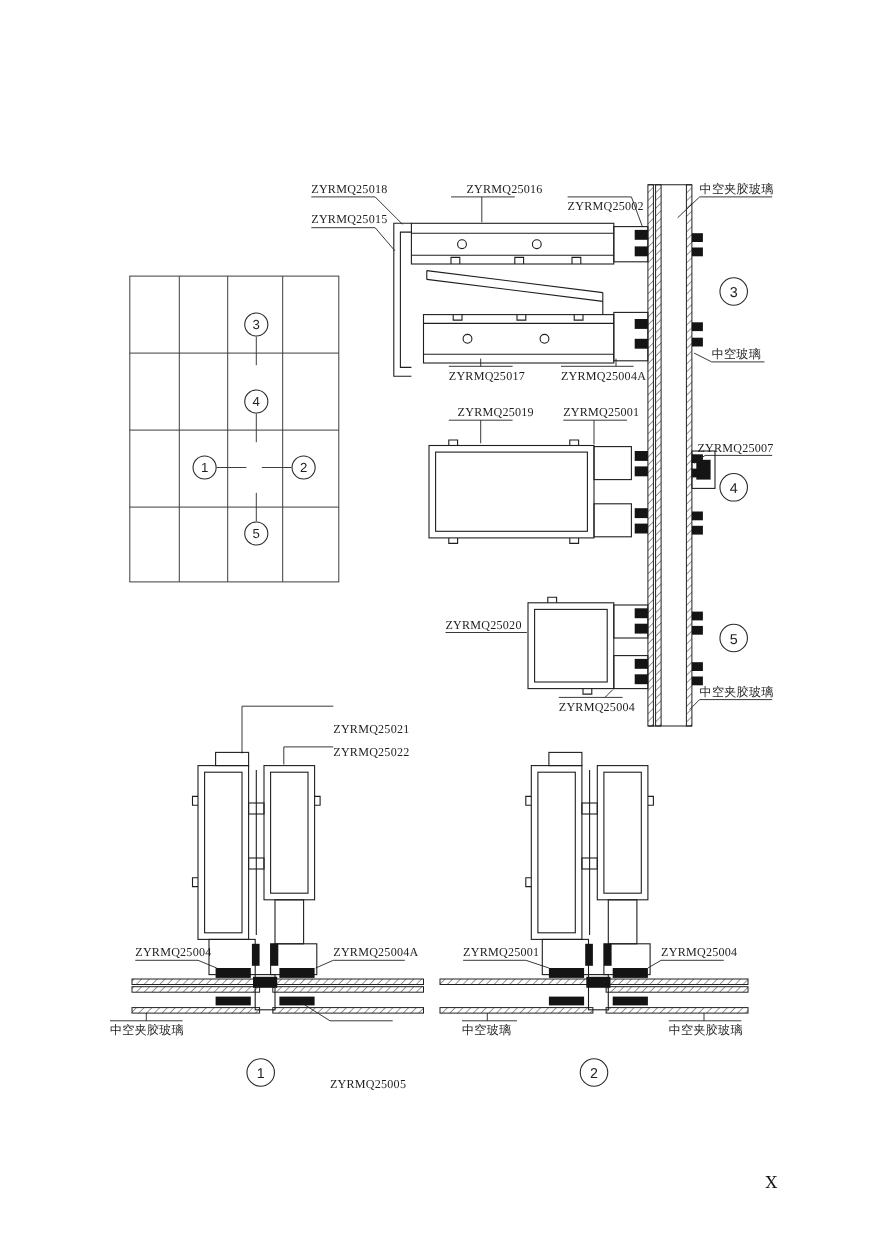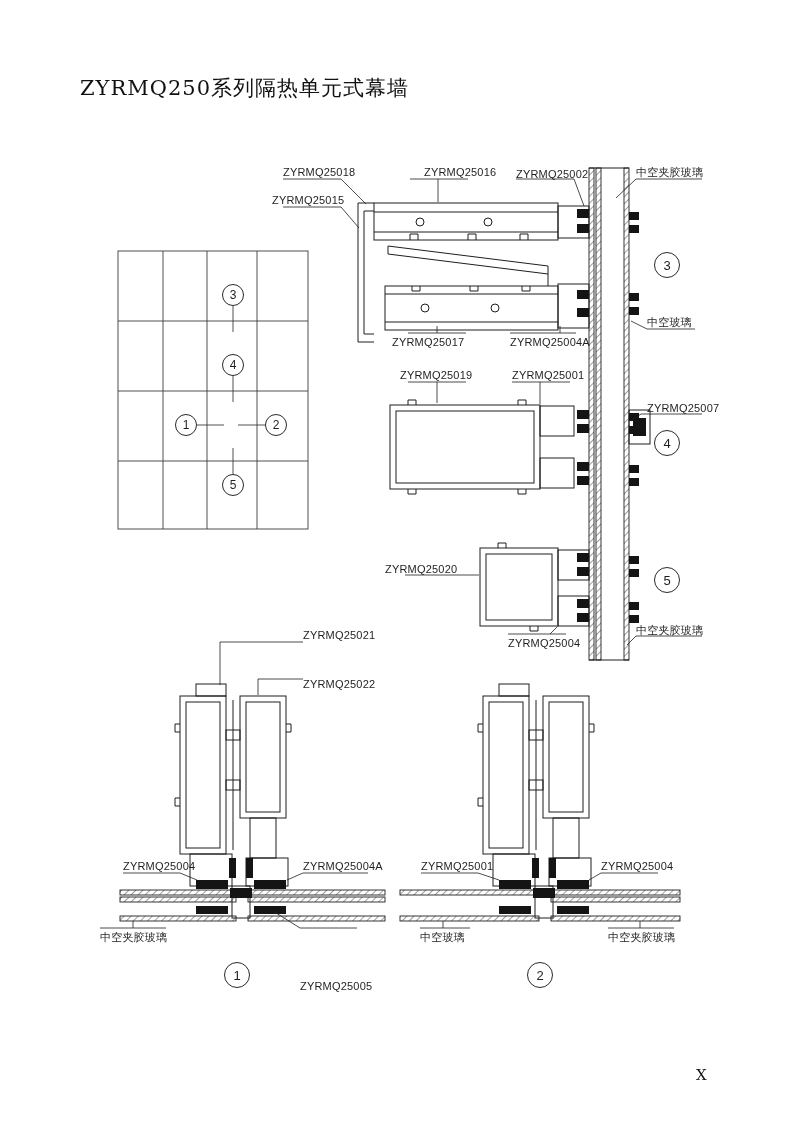--- a/index.html
+++ b/index.html
@@ -4,21 +4,21 @@
 <style>
   * { margin:0; padding:0; box-sizing:border-box; }
   html,body { background:#ffffff; }
   .page {
     position:relative; width:800px; height:1131px; background:#ffffff;
     font-family:"Liberation Sans", sans-serif; color:#1f1f1f; overflow:hidden;
   }
   svg.linework { position:absolute; left:0; top:0; }
   .lbl {
     position:absolute; font-size:11px; line-height:12px; white-space:nowrap;
-    letter-spacing:0.2px; color:#1f1f1f;
+    letter-spacing:0.2px; color:#1f1f1f;font-family:Liberation Serif, serif;
   }
   .title {
     position:absolute; font-family:"DejaVu Serif", serif; font-size:21px;
     letter-spacing:1px; color:#111;
   }
   .pagenum { position:absolute; font-family:"DejaVu Serif", serif; font-size:15px; color:#111; }
   .bubble {
     position:absolute; border:1px solid #2a2a2a; border-radius:50%;
     display:flex; align-items:center; justify-content:center; background:#fff;
     color:#1f1f1f;
@@ -242,53 +242,52 @@
         <path d="M300,928 L273,911"></path>
       <path d="M421,873 H478 L499,880"></path>
       <path d="M658,873 H601 L589,880"></path>
       <path d="M420,928 H470"></path>
         <path d="M443,928 V921"></path>
       <path d="M608,928 H674"></path>
         <path d="M640,928 V921"></path>
     </g>
   </svg>
 
-  <div class="title" style="left:80px;top:74px">ZYRMQ250系列隔热单元式幕墙</div>
   <div class="pagenum" style="left:696px;top:1066px">X</div>
 
   <div class="bubble small" style="left:222px;top:284px">3</div>
   <div class="bubble small" style="left:222px;top:354px">4</div>
   <div class="bubble small" style="left:175px;top:414px">1</div>
   <div class="bubble small" style="left:265px;top:414px">2</div>
   <div class="bubble small" style="left:222px;top:474px">5</div>
 
   <div class="bubble big" style="left:654px;top:252px">3</div>
   <div class="bubble big" style="left:654px;top:430px">4</div>
   <div class="bubble big" style="left:654px;top:567px">5</div>
   <div class="bubble big" style="left:224px;top:962px">1</div>
   <div class="bubble big" style="left:527px;top:962px">2</div>
 
   <div class="lbl" style="left:283px;top:166px">ZYRMQ25018</div>
   <div class="lbl" style="left:424px;top:166px">ZYRMQ25016</div>
-  <div class="lbl" style="left:516px;top:168px">ZYRMQ25002</div>
+  <div class="lbl" style="left:516px;top:182px">ZYRMQ25002</div>
   <div class="lbl" style="left:636px;top:166px">中空夹胶玻璃</div>
-  <div class="lbl" style="left:272px;top:194px">ZYRMQ25015</div>
+  <div class="lbl" style="left:283px;top:194px">ZYRMQ25015</div>
   <div class="lbl" style="left:647px;top:316px">中空玻璃</div>
-  <div class="lbl" style="left:392px;top:336px">ZYRMQ25017</div>
+  <div class="lbl" style="left:408px;top:336px">ZYRMQ25017</div>
   <div class="lbl" style="left:510px;top:336px">ZYRMQ25004A</div>
 
-  <div class="lbl" style="left:400px;top:369px">ZYRMQ25019</div>
+  <div class="lbl" style="left:416px;top:369px">ZYRMQ25019</div>
   <div class="lbl" style="left:512px;top:369px">ZYRMQ25001</div>
-  <div class="lbl" style="left:647px;top:402px">ZYRMQ25007</div>
-
-  <div class="lbl" style="left:385px;top:563px">ZYRMQ25020</div>
+  <div class="lbl" style="left:634px;top:402px">ZYRMQ25007</div>
+
+  <div class="lbl" style="left:405px;top:563px">ZYRMQ25020</div>
   <div class="lbl" style="left:636px;top:624px">中空夹胶玻璃</div>
   <div class="lbl" style="left:508px;top:637px">ZYRMQ25004</div>
 
-  <div class="lbl" style="left:303px;top:629px">ZYRMQ25021</div>
+  <div class="lbl" style="left:303px;top:657px">ZYRMQ25021</div>
   <div class="lbl" style="left:303px;top:678px">ZYRMQ25022</div>
   <div class="lbl" style="left:123px;top:860px">ZYRMQ25004</div>
   <div class="lbl" style="left:303px;top:860px">ZYRMQ25004A</div>
   <div class="lbl" style="left:100px;top:931px">中空夹胶玻璃</div>
   <div class="lbl" style="left:300px;top:980px">ZYRMQ25005</div>
 
   <div class="lbl" style="left:421px;top:860px">ZYRMQ25001</div>
   <div class="lbl" style="left:601px;top:860px">ZYRMQ25004</div>
   <div class="lbl" style="left:420px;top:931px">中空玻璃</div>
   <div class="lbl" style="left:608px;top:931px">中空夹胶玻璃</div>

